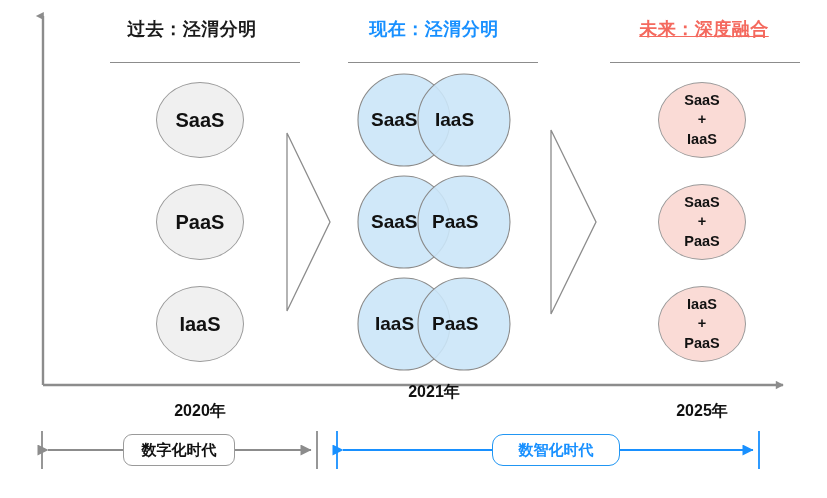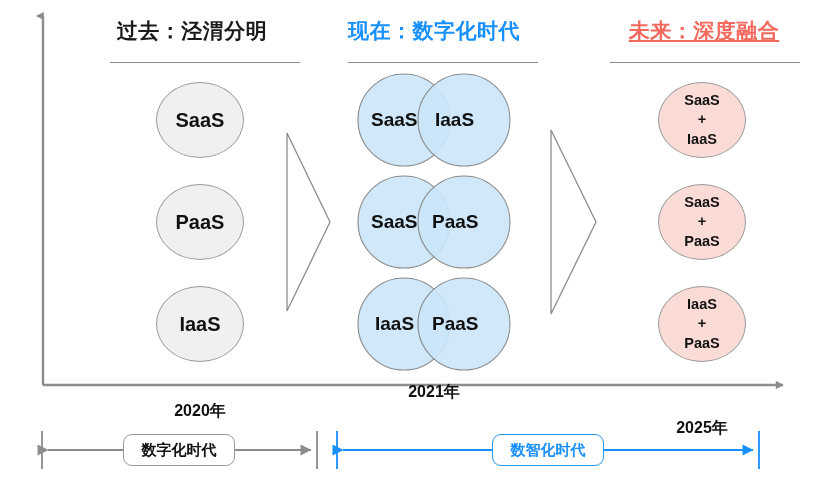--- a/index.html
+++ b/index.html
@@ -24,21 +24,21 @@
     left: 0; top: 0;
     width: 827px;
     height: 498px;
     overflow: visible;
   }
 
   
   .col-header {
     position: absolute;
     text-align: center;
-    font-size: 21px;
+    font-size: 18px;
     font-weight: bold;
     letter-spacing: 0.5px;
     white-space: nowrap;
   }
   .hdr-past  { color: #1a1a1a; }
   .hdr-now   { color: #1890ff; }
   .hdr-future{ color: #f4695e; text-decoration: underline; }
 
   .hdr-rule {
     position: absolute;
@@ -162,21 +162,21 @@
     <g>
       <line x1="337" y1="431" x2="337" y2="469" stroke="#1890ff" stroke-width="1.8"></line>
       <line x1="759" y1="431" x2="759" y2="469" stroke="#1890ff" stroke-width="1.8"></line>
       <line x1="343" y1="450" x2="753" y2="450" stroke="#1890ff" stroke-width="1.8" marker-start="url(#ar-blue-left2)" marker-end="url(#ar-blue-left2)"></line>
     </g>
   </svg>
 
   <div class="col-header hdr-past" style="left:92px; top:17px; width:200px;">过去：泾渭分明</div>
   <div class="hdr-rule" style="left:110px; top:62px; width:190px;"></div>
 
-  <div class="col-header hdr-now" style="left:334px; top:17px; width:200px;">现在：数字化时代</div>
+  <div class="col-header hdr-now" style="left:334px; top:17px; width:200px;">现在：泾渭分明</div>
   <div class="hdr-rule" style="left:348px; top:62px; width:190px;"></div>
 
   <div class="col-header hdr-future" style="left:604px; top:17px; width:200px;">未来：深度融合</div>
   <div class="hdr-rule" style="left:610px; top:62px; width:190px;"></div>
 
   <div class="circle circle-gray" style="left:156px; top:82px; width:88px; height:76px;">
     <span>SaaS</span>
   </div>
   <div class="circle circle-gray" style="left:156px; top:184px; width:88px; height:76px;">
     <span>PaaS</span>
@@ -205,22 +205,22 @@
     <span>PaaS</span>
   </div>
   <div class="circle circle-pink" style="left:658px; top:286px; width:88px; height:76px; flex-direction:column;">
     <span>IaaS</span>
     <span>+</span>
     <span>PaaS</span>
   </div>
 
   <div class="year-label" style="left:130px; top:401px; width:140px;">2020年</div>
   <div class="year-label" style="left:364px; top:382px; width:140px;">2021年</div>
-  <div class="year-label" style="left:632px; top:401px; width:140px;margin-top:17px;">2025年</div>
+  <div class="year-label" style="left:632px; top:401px; width:140px;">2025年</div>
 
   <div class="era-box era-gray" style="left:123px; top:434px; width:112px; height:32px;text-align:right;">
     <span>数字化时代</span>
   </div>
-  <div class="era-box era-blue" style="left:492px; top:434px; width:112px; height:32px;">
+  <div class="era-box era-blue" style="left:492px; top:434px; width:128px; height:32px;border-radius:11px;">
     <span>数智化时代</span>
   </div>
 
 </div>
 
 </body></html>

